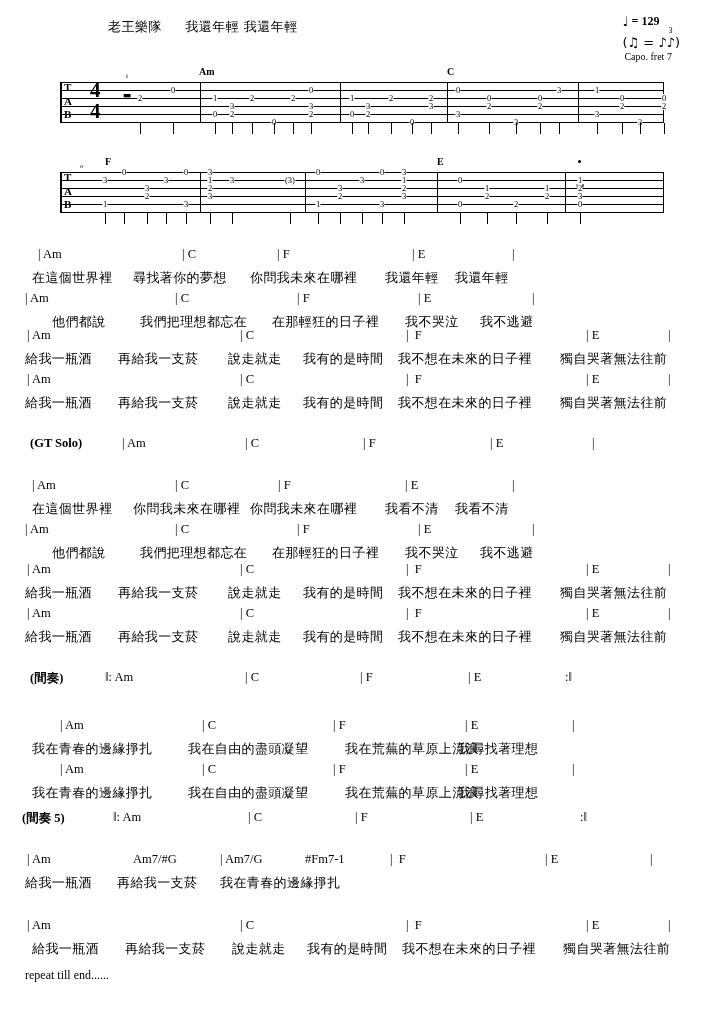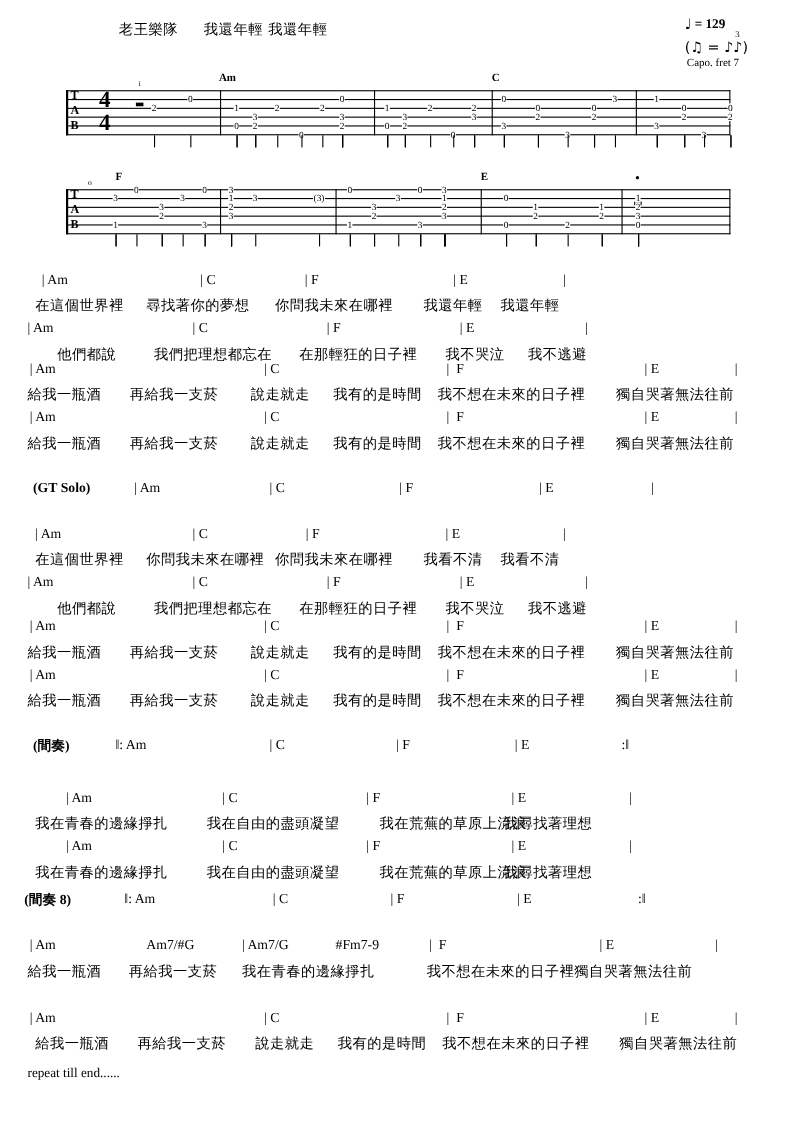--- a/index.html
+++ b/index.html
@@ -453,25 +453,25 @@
       <div class="block" style="top: 670px;">
         <div class="chordrow"><span class="sectionlabel" style="left: 30px;">(間奏)</span><span style="left: 105px;">‖: Am</span><span style="left: 245px;">| C</span><span style="left: 360px;">| F</span><span style="left: 468px;">| E</span><span style="left: 565px;">:‖</span></div>
       </div>
       <div class="block" style="top: 718px;">
         <div class="chordrow"><span style="left: 60px;">| Am</span><span style="left: 202px;">| C</span><span style="left: 333px;">| F</span><span style="left: 465px;">| E</span><span style="left: 572px;">|</span></div>
         <div class="lyricrow"><span style="left: 32px;">我在青春的邊緣掙扎</span><span style="left: 188px;">我在自由的盡頭凝望</span><span style="left: 345px;">我在荒蕪的草原上流浪</span><span style="left: 458px;">我尋找著理想</span></div>
         <div class="chordrow"><span style="left: 60px;">| Am</span><span style="left: 202px;">| C</span><span style="left: 333px;">| F</span><span style="left: 465px;">| E</span><span style="left: 572px;">|</span></div>
         <div class="lyricrow"><span style="left: 32px;">我在青春的邊緣掙扎</span><span style="left: 188px;">我在自由的盡頭凝望</span><span style="left: 345px;">我在荒蕪的草原上流浪</span><span style="left: 458px;">我尋找著理想</span></div>
       </div>
       <div class="block" style="top: 810px;">
-        <div class="chordrow"><span class="sectionlabel" style="left: 22px;">(間奏 8)</span><span style="left: 113px;">‖: Am</span><span style="left: 248px;">| C</span><span style="left: 355px;">| F</span><span style="left: 470px;">| E</span><span style="left: 580px;">:‖</span></div>
+        <div class="chordrow"><span class="sectionlabel" style="left: 22px;">(間奏 5)</span><span style="left: 113px;">‖: Am</span><span style="left: 248px;">| C</span><span style="left: 355px;">| F</span><span style="left: 470px;">| E</span><span style="left: 580px;">:‖</span></div>
       </div>
       <div class="block" style="top: 852px;">
-        <div class="chordrow"><span style="left: 27px;">| Am</span><span style="left: 133px;">Am7/#G</span><span style="left: 220px;">| Am7/G</span><span style="left: 305px;">#Fm7-9</span><span style="left: 390px;">|  F</span><span style="left: 545px;">| E</span><span style="left: 650px;">|</span></div>
-        <div class="lyricrow"><span style="left: 25px;">給我一瓶酒</span><span style="left: 117px;">再給我一支菸</span><span style="left: 220px;">我在青春的邊緣掙扎</span><span style="left: 388px;">我不想在未來的日子裡獨自哭著無法往前</span></div>
+        <div class="chordrow"><span style="left: 27px;">| Am</span><span style="left: 133px;">Am7/#G</span><span style="left: 220px;">| Am7/G</span><span style="left: 305px;">#Fm7-1</span><span style="left: 390px;">|  F</span><span style="left: 545px;">| E</span><span style="left: 650px;">|</span></div>
+        <div class="lyricrow"><span style="left: 25px;">給我一瓶酒</span><span style="left: 117px;">再給我一支菸</span><span style="left: 220px;">我在青春的邊緣掙扎</span></div>
       </div>
       <div class="block" style="top: 918px;">
         <div class="chordrow"><span style="left: 27px;">| Am</span><span style="left: 240px;">| C</span><span style="left: 406px;">|  F</span><span style="left: 586px;">| E</span><span style="left: 668px;">|</span></div>
         <div class="lyricrow"><span style="left: 32px;">給我一瓶酒</span><span style="left: 125px;">再給我一支菸</span><span style="left: 232px;">說走就走</span><span style="left: 307px;">我有的是時間</span><span style="left: 402px;">我不想在未來的日子裡</span><span style="left: 563px;">獨自哭著無法往前</span></div>
       </div>
     </div>
 
   <div class="plainnote" id="footer-note" style="left: 25px; top: 968px;">repeat till end......</div>
 
 </div>

